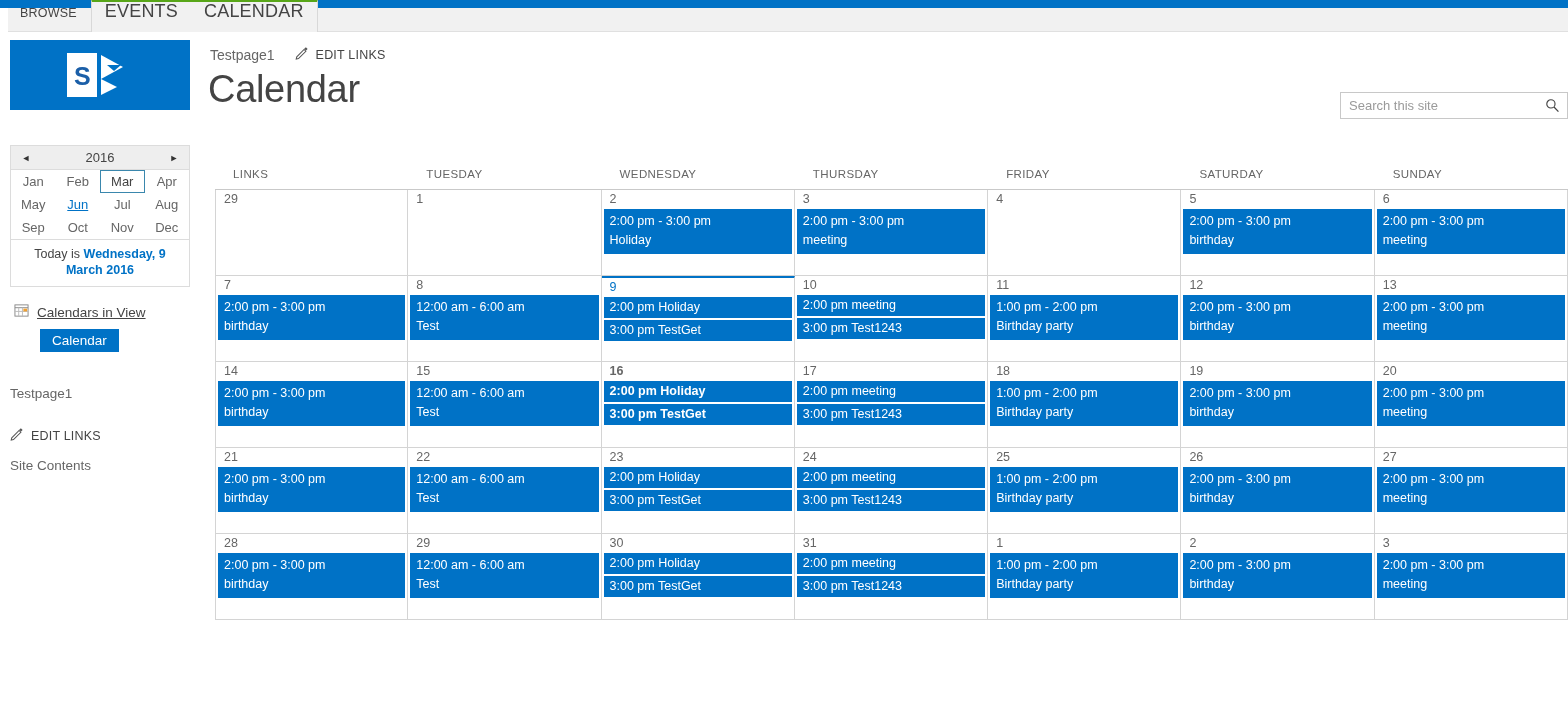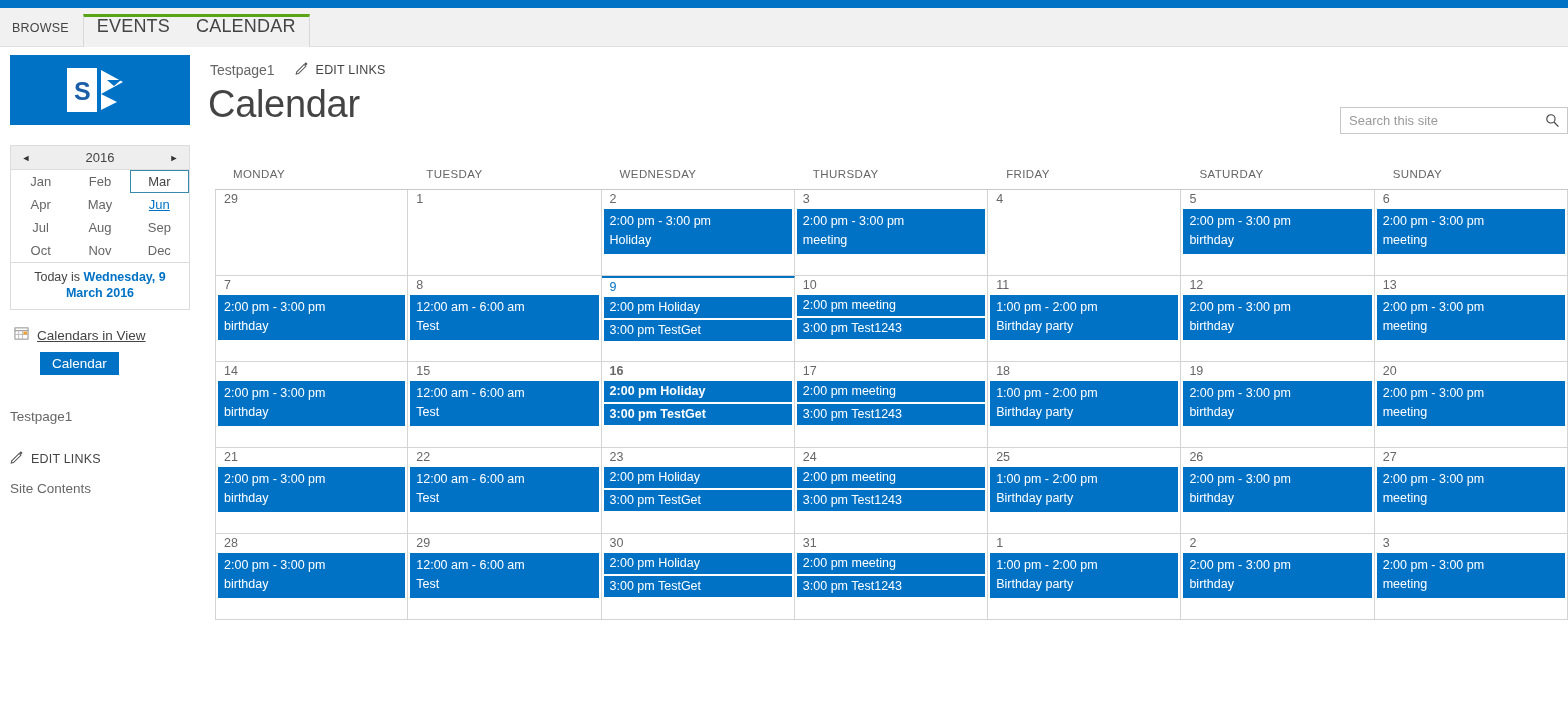--- a/index.html
+++ b/index.html
@@ -15,25 +15,26 @@
   
   .suite-bar {
     height: 8px;
     background: #0072C6;
     width: 100%;
   }
 
   
   .ribbon-row {
     position: relative;
-    height: 39px;
+    height: 24px;
     background: #f1f1f1;
     border-bottom: 1px solid #e0e0e0;
     display: flex;
     align-items: flex-end;
+    margin-left: 8px;
   }
   .tab-browse {
     font-size: 12.5px;
     color: #444;
     padding: 0 14px 11px 12px;
     letter-spacing: .2px;
     cursor: pointer;
   }
   .tab-group {
     display: flex;
@@ -148,21 +149,21 @@
     width: 30px; text-align: center;
     font-size: 9px; color: #333; cursor: pointer;
     line-height: 24px;
   }
   .mc-year {
     flex: 1; text-align: center;
     font-size: 13px; color: #444;
   }
   .mc-months {
     display: grid;
-    grid-template-columns: repeat(3, 1fr);
+    grid-template-columns: repeat(4, 1fr);
   }
   .mc-m {
     height: 23px;
     display: flex; align-items: center; justify-content: center;
     font-size: 13px;
     color: #666;
     cursor: pointer;
     border: 1px solid transparent;
   }
   .mc-m.selected {
@@ -380,21 +381,21 @@
       </span>
       <span>EDIT LINKS</span>
     </div>
     <div class="nav-contents">Site Contents</div>
   </div>
 </div>
 
 <div class="cal-area">
 
   <div class="dow-row" id="dow-row">
-      <div class="dow" style="width: 194px;">MONDAY</div>
+      <div class="dow" style="width: 194px;">LINKS</div>
       <div class="dow" style="width: 194px;">TUESDAY</div>
       <div class="dow" style="width: 194px;">WEDNESDAY</div>
       <div class="dow" style="width: 194px;">THURSDAY</div>
       <div class="dow" style="width: 194px;">FRIDAY</div>
       <div class="dow" style="width: 194px;">SATURDAY</div>
       <div class="dow" style="width: 194px;">SUNDAY</div>
     </div>
   <div id="cal-grid">
       <div class="wk-row">
         <div class="cell first" style="width: 194px;">

